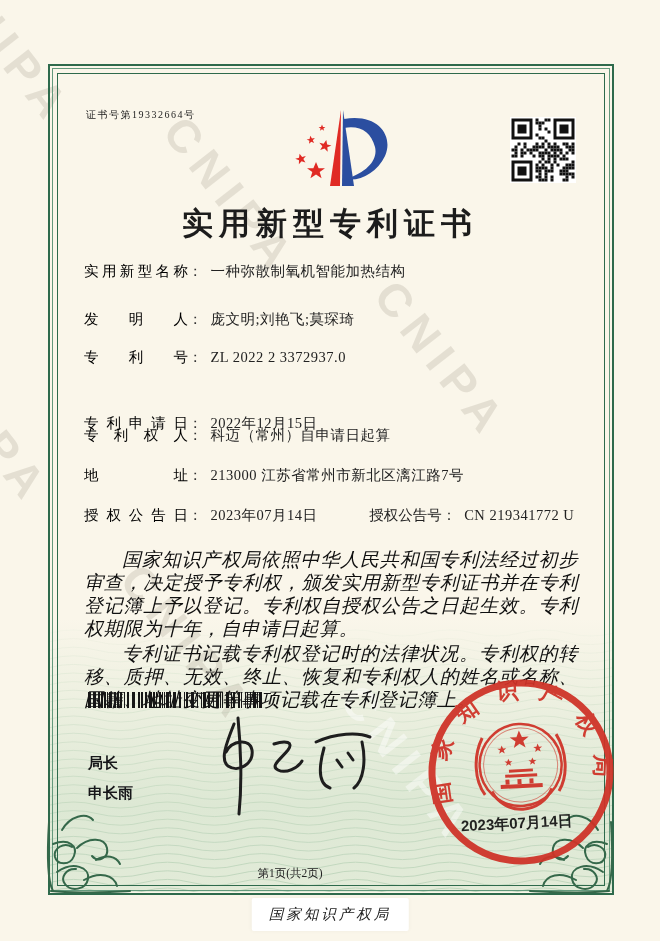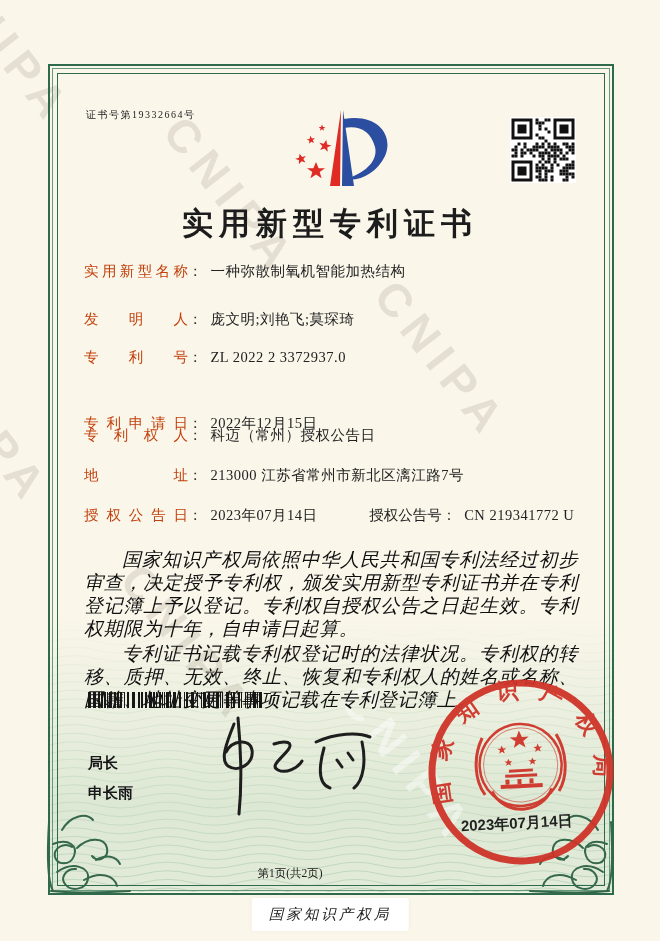--- a/index.html
+++ b/index.html
@@ -28,21 +28,21 @@
   
   #cert-no{left:86px;top:108px;font-size:10px;letter-spacing:1.5px;z-index:3;}
   #logo{left:280px;top:98px;width:112px;height:98px;z-index:3;}
   #qr{left:510px;top:117px;width:66px;height:66px;z-index:3;background:#fff;}
   #title{left:0;top:203px;width:660px;text-align:center;font-size:31px;font-weight:bold;
          letter-spacing:6px;z-index:3;}
 
   
   .frow{position:absolute;left:84px;z-index:3;font-size:14.5px;white-space:nowrap;color:#222;}
   .flabel{display:inline-block;width:104px;text-align:justify;text-align-last:justify;
-          vertical-align:bottom;color:#c2410c;}
+          vertical-align:bottom;color:#000000;}
   .fcolon{margin-right:8px;color:#333;}
   .fval{letter-spacing:.5px;text-align:center;}
   .fval2-label{margin-left:48px;}
 
   
   #legal{left:84px;top:548px;width:494px;z-index:3;font-size:19px;line-height:23px;
          text-align:justify;font-style:italic;color:#101010;}
   #legal p{margin:0 0 2px 0;text-indent:2em;letter-spacing:.6px;}
 
   
@@ -295,21 +295,21 @@
 <div class="frow" style="top:310px;">
   <span class="flabel">发明人</span><span class="fcolon">：</span><span class="fval">庞文明;刘艳飞;莫琛琦</span>
 </div>
 <div class="frow" style="top:348px;">
   <span class="flabel">专利号</span><span class="fcolon">：</span><span class="fval">ZL 2022 2 3372937.0</span>
 </div>
 <div class="frow" style="top:386px;margin-top:28px;">
   <span class="flabel">专利申请日</span><span class="fcolon">：</span><span class="fval">2022年12月15日</span>
 </div>
 <div class="frow" style="top:426px;">
-  <span class="flabel">专利权人</span><span class="fcolon">：</span><span class="fval">科迈（常州）授权公告日</span>
+  <span class="flabel">专利权人</span><span class="fcolon">：</span><span class="fval">科迈（常州）自申请日起算</span>
 </div>
 <div class="frow" style="top:466px;">
   <span class="flabel">地址</span><span class="fcolon">：</span><span class="fval">213000 江苏省常州市新北区漓江路7号</span>
 </div>
 <div class="frow" style="top:506px;">
   <span class="flabel">授权公告日</span><span class="fcolon">：</span><span class="fval">2023年07月14日</span>
   <span class="fval2-label">授权公告号</span><span class="fcolon">：</span><span class="fval">CN 219341772 U</span>
 </div>
 
 <div id="legal" class="abs">

